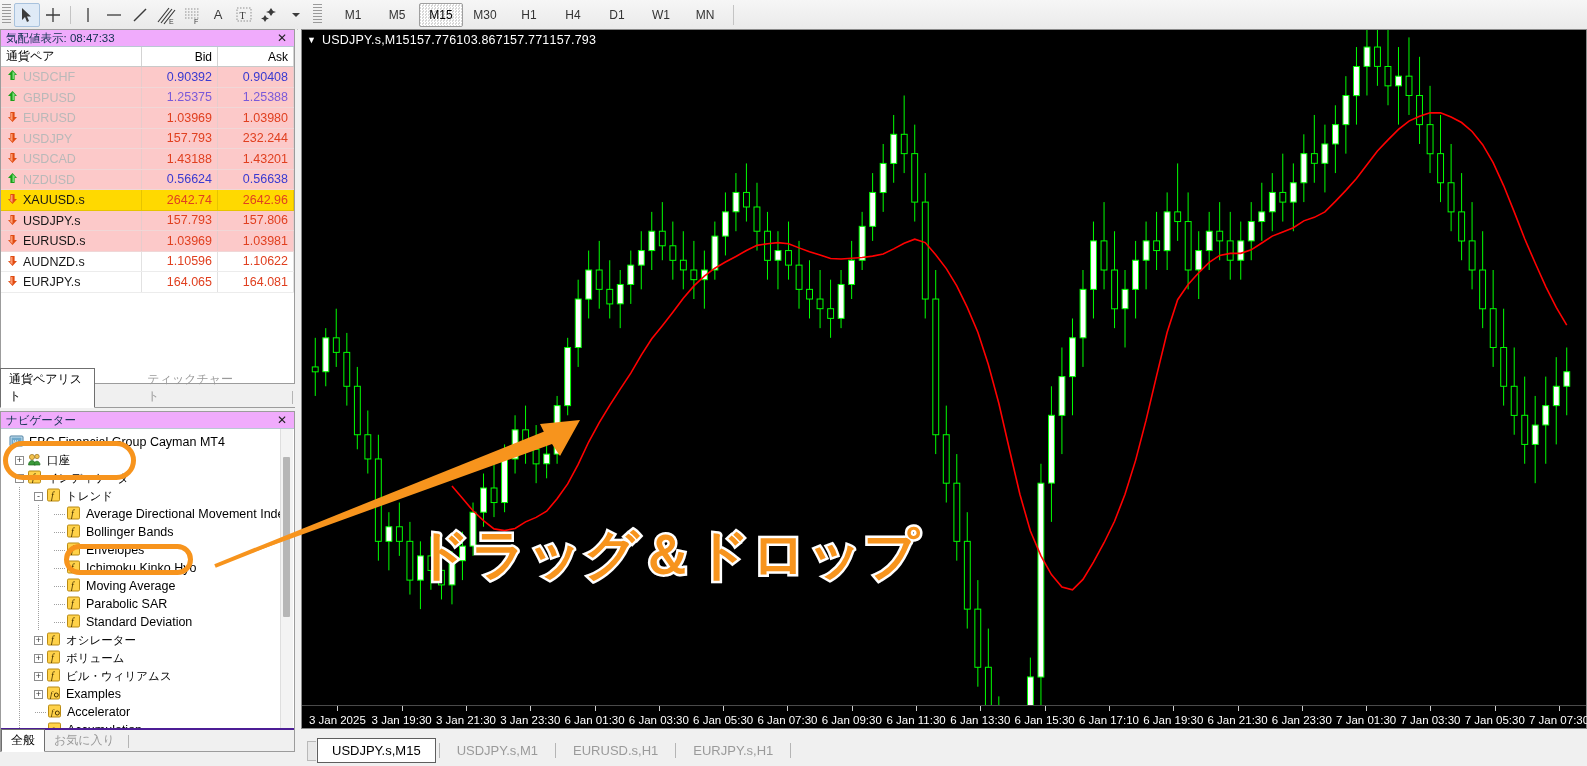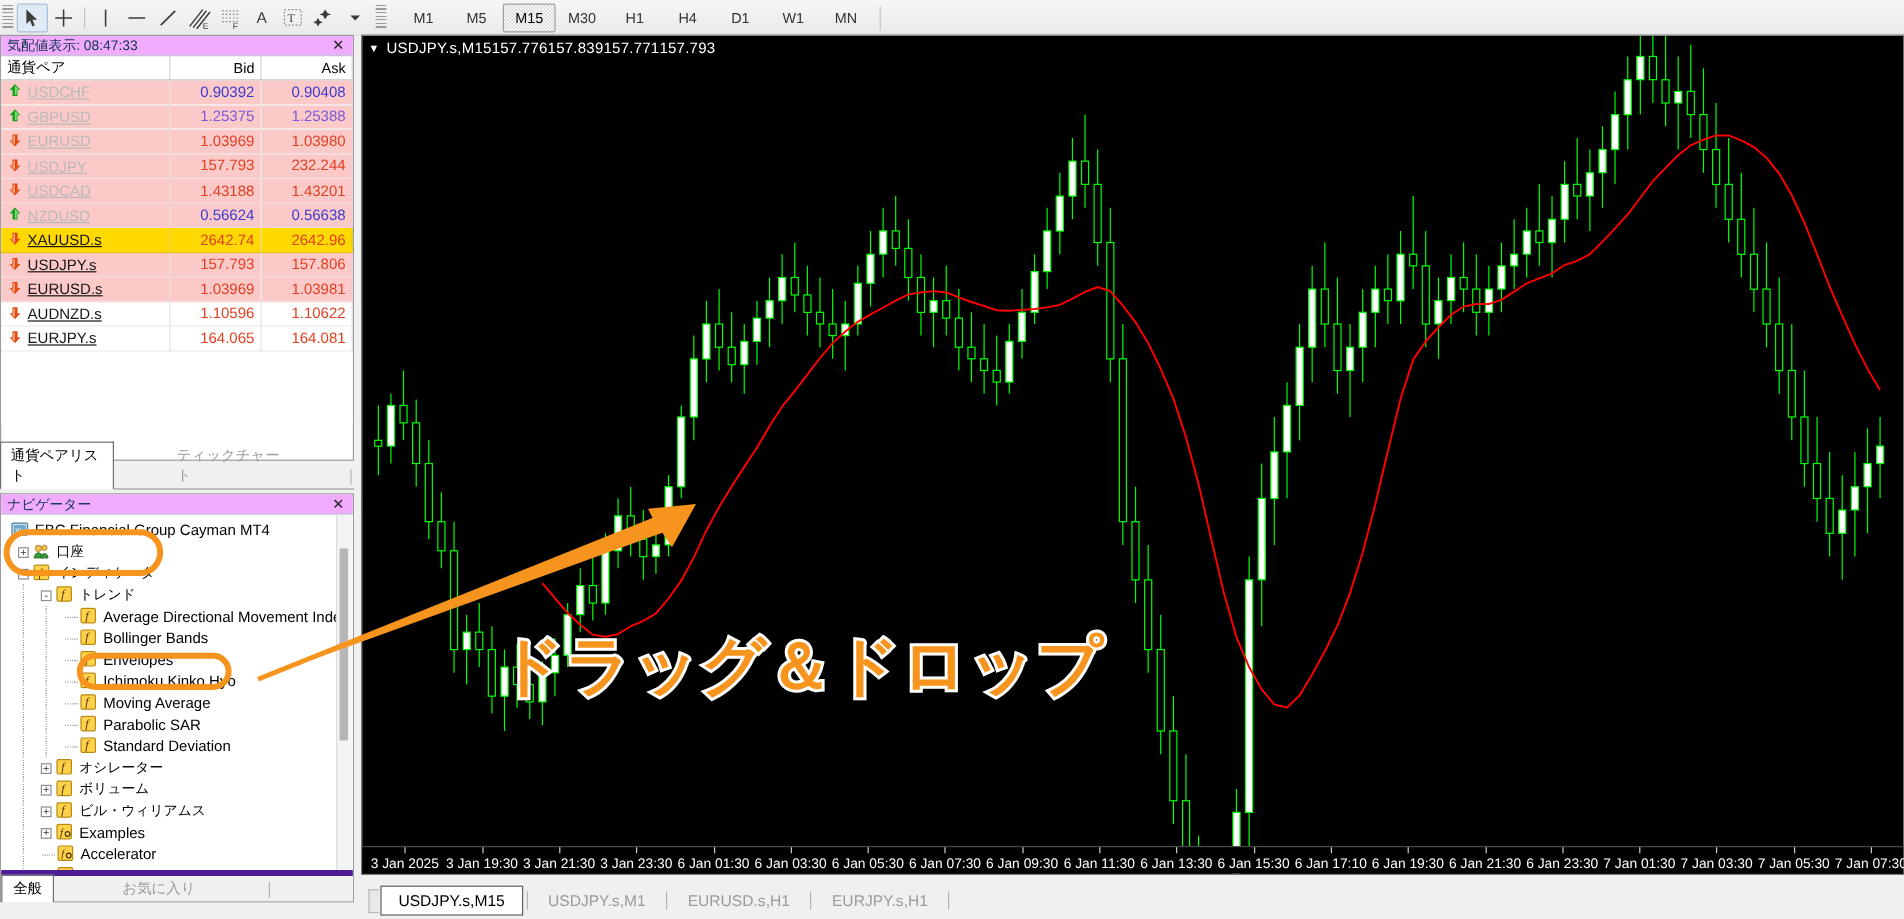--- a/index.html
+++ b/index.html
@@ -68,21 +68,21 @@
   .mw-table td{
     height:19.5px;font-size:12.5px;padding:0 5px;
     border-bottom:1px solid #f0d7d7;border-right:1px solid #e6cccc;
     white-space:nowrap;overflow:hidden;
   }
   .mw-table td.c-pair{text-align:left;}
   .mw-table td.num{text-align:right;}
   tr.rw td{background:#fcc9c9;}
   tr.rw.hl td{background:#ffd900;border-bottom-color:#e6c400;border-right-color:#e6c400;}
   tr.rw.white td{background:#fff;border-bottom-color:#ececec;border-right-color:#e2e2e2;}
-  .pairname{display:inline-block;vertical-align:middle;text-decoration:underline;}
+  .pairname{display:inline-block;vertical-align:middle;}
   .dim{color:#b9b9b9;}
   .dark{color:#161616;}
   .arr{display:inline-block;width:13px;height:13px;vertical-align:-2px;margin-right:4px;}
   .spacer-row td{background:#fff;border:none;height:auto;}
 
   
   .wtabs{position:absolute;left:0;top:357px;width:295px;height:21px;display:flex;align-items:flex-end;
          border-bottom:1px solid #9c9c9c;gap:44px;}
   .wtab{
     font-size:12px;padding:2px 8px 2px 8px;color:#9a9a9a;
@@ -107,21 +107,21 @@
       display:flex;align-items:center;justify-content:center;font-size:9px;line-height:7px;
       color:#333;margin-right:3px;box-sizing:border-box;flex:0 0 auto;}
   .ficon{width:15px;height:14px;margin-right:5px;flex:0 0 auto;}
   .tlabel{line-height:18px;}
   .jp{font-size:11.5px;}
 
   .nav-scroll{position:absolute;right:1px;top:0;width:12px;height:318px;background:#f3f3f3;border-left:1px solid #dedede;}
   .nav-thumb{position:absolute;left:2px;top:28px;width:7px;height:160px;background:#b6b6b6;border-radius:1px;}
 
   .ntabs{position:absolute;left:0;bottom:0;width:293px;height:21px;display:flex;align-items:flex-end;
-         background:#f0f0f0;border-top:5px solid #4c1d95;gap:48px;}
+         background:#f0f0f0;border-top:2px solid #4c1d95;}
   .ntab{font-size:12px;padding:2px 9px;color:#9a9a9a;}
   .ntab.active{color:#000;background:#fff;border:1px solid #6f6f6f;border-bottom:1px solid #fff;position:relative;top:1px;}
 
   
   .chartwrap{position:absolute;left:298px;top:29px;width:1289px;height:737px;background:#f0f0f0;}
   .chart{position:absolute;left:3px;top:0;width:1286px;height:700px;background:#000;border:1px solid #8a8a8a;box-sizing:border-box;}
   .chart-head{position:absolute;left:0;top:0;height:19px;display:flex;align-items:center;
     color:#fff;font-size:12.5px;padding-left:5px;letter-spacing:.2px;z-index:4;}
   .chart-head .caret{margin-right:6px;font-size:9px;}
   .chart-head .ohlc{}
@@ -576,21 +576,21 @@
         </div>
     </div>
   </div>
 
   <div class="chartwrap">
     <div class="chart">
       <div class="chart-head">
         <span class="caret">▼</span>
         <span>USDJPY.s,M15</span>
         <span class="ohlc">157.776</span>
-        <span class="ohlc">157.839</span>
+        <span class="ohlc">103.867</span>
         <span class="ohlc">157.771</span>
         <span class="ohlc">157.793</span>
       </div>
       <svg class="plot" id="plot" viewBox="0 0 1286 700" preserveAspectRatio="none">
           <line x1="13.3" y1="308.7" x2="13.3" y2="367.0" stroke="#00ff00" stroke-width="1"></line>
           <rect x="10.3" y="337.9" width="5.9" height="4.9" fill="#000000" stroke="#00ff00" stroke-width="1"></rect>
           <line x1="23.8" y1="299.0" x2="23.8" y2="357.3" stroke="#00ff00" stroke-width="1"></line>
           <rect x="20.9" y="308.7" width="5.9" height="34.0" fill="#ffffff" stroke="#00ff00" stroke-width="1"></rect>
           <line x1="34.3" y1="279.5" x2="34.3" y2="337.9" stroke="#00ff00" stroke-width="1"></line>
           <rect x="31.4" y="308.7" width="5.9" height="14.6" fill="#000000" stroke="#00ff00" stroke-width="1"></rect>

